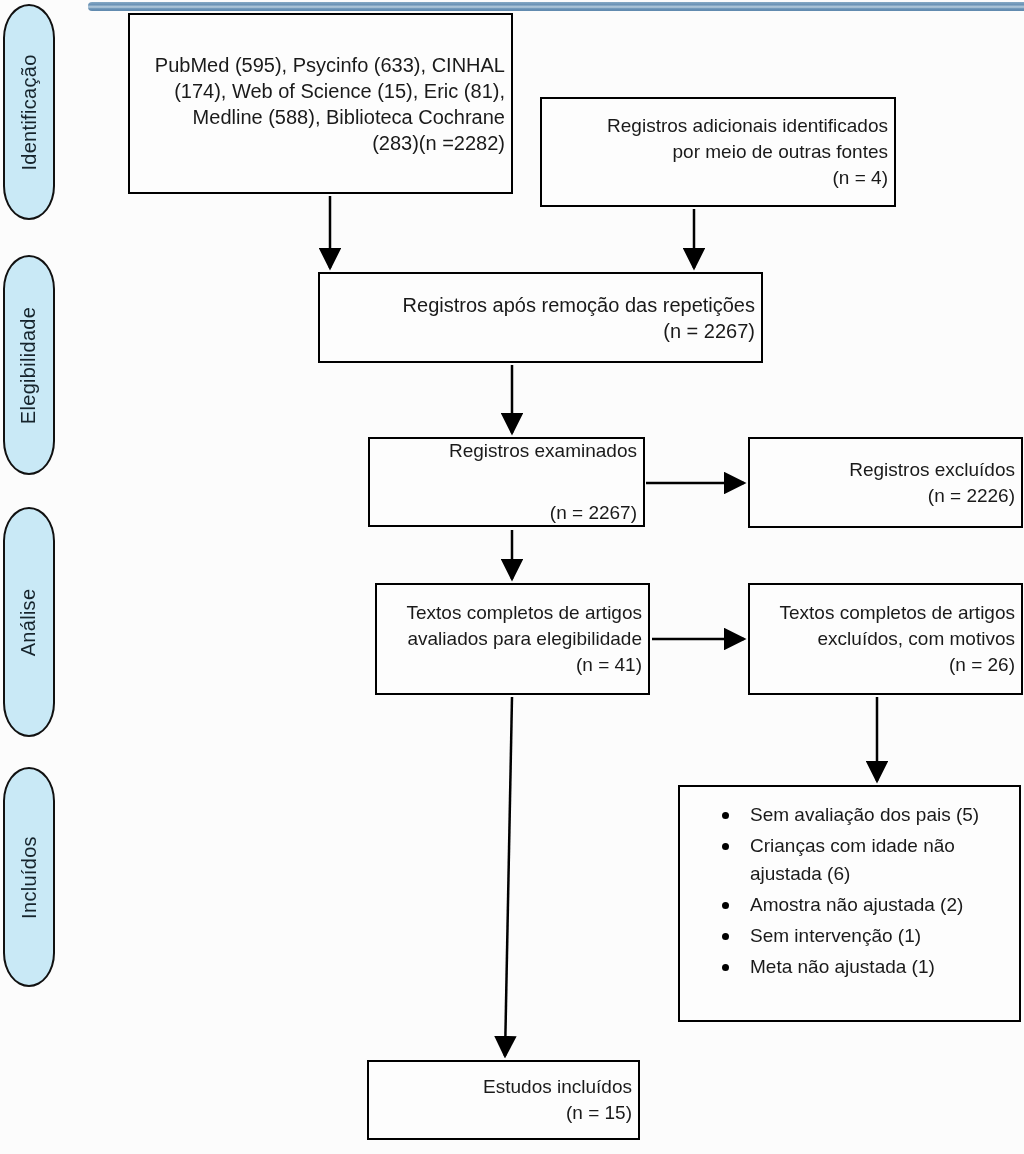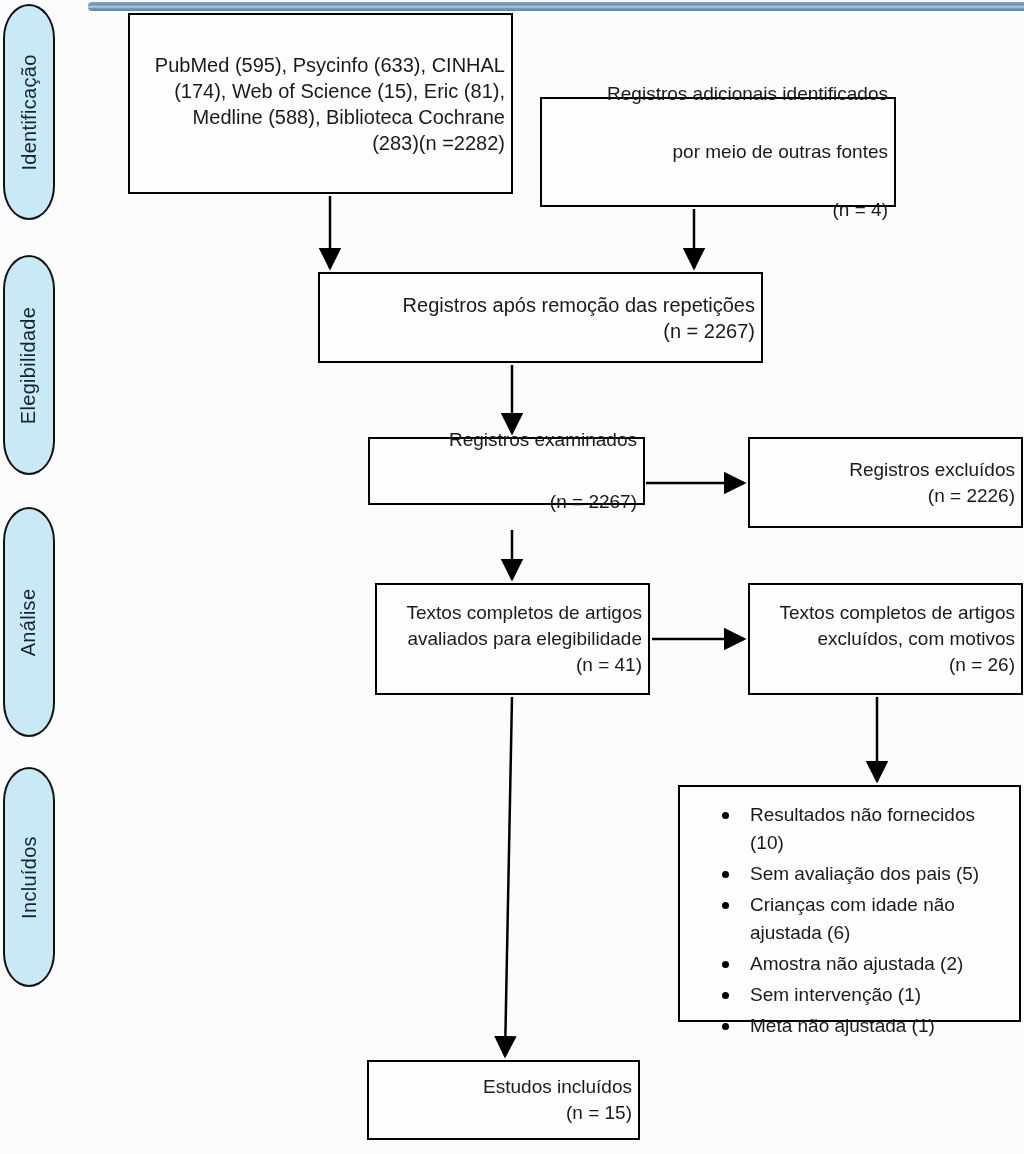--- a/index.html
+++ b/index.html
@@ -112,32 +112,32 @@
     <span>Incluídos</span>
   </div>
 
   <div class="fbox big" style="left:128px; top:13px; width:385px; height:181px; border-width:2.5px;">
     <div>PubMed (595), Psycinfo (633), CINHAL</div>
     <div>(174), Web of Science (15), Eric (81),</div>
     <div>Medline (588), Biblioteca Cochrane</div>
     <div>(283)(n =2282)</div>
   </div>
 
-  <div class="fbox" style="left:540px; top:97px; width:356px; height:110px;gap:32px;">
+  <div class="fbox" style="left:540px; top:97px; width:356px; height:110px;">
     <div>Registros adicionais identificados</div>
     <div>por meio de outras fontes</div>
     <div>(n = 4)</div>
   </div>
 
   <div class="fbox big" style="left:285px; top:272px; width:445px; height:91px;margin-left:33px;">
     <div>Registros após remoção das repetições</div>
     <div>(n = 2267)</div>
   </div>
 
-  <div class="fbox" style="left:368px; top:437px; width:277px; height:68px;gap:36px;">
+  <div class="fbox" style="left:368px; top:437px; width:277px; height:90px;gap:36px;">
     <div>Registros examinados</div>
     <div>(n = 2267)</div>
   </div>
 
   <div class="fbox" style="left:748px; top:437px; width:275px; height:91px;padding-left:17px;">
     <div>Registros excluídos</div>
     <div>(n = 2226)</div>
   </div>
 
   <div class="fbox" style="left:375px; top:583px; width:275px; height:112px;">
@@ -147,21 +147,20 @@
   </div>
 
   <div class="fbox" style="left:748px; top:583px; width:275px; height:112px;">
     <div>Textos completos de artigos</div>
     <div>excluídos, com motivos</div>
     <div>(n = 26)</div>
   </div>
 
   <div class="reasons" style="left:678px; top:785px; width:343px; height:237px;">
     <ul>
-      <li>Resultados não fornecidos (10)</li>
       <li>Sem avaliação dos pais (5)</li>
       <li>Crianças com idade não ajustada (6)</li>
       <li>Amostra não ajustada (2)</li>
       <li>Sem intervenção (1)</li>
       <li>Meta não ajustada (1)</li>
     </ul>
   </div>
 
   <div class="fbox" style="left:367px; top:1060px; width:273px; height:80px;">
     <div>Estudos incluídos</div>

